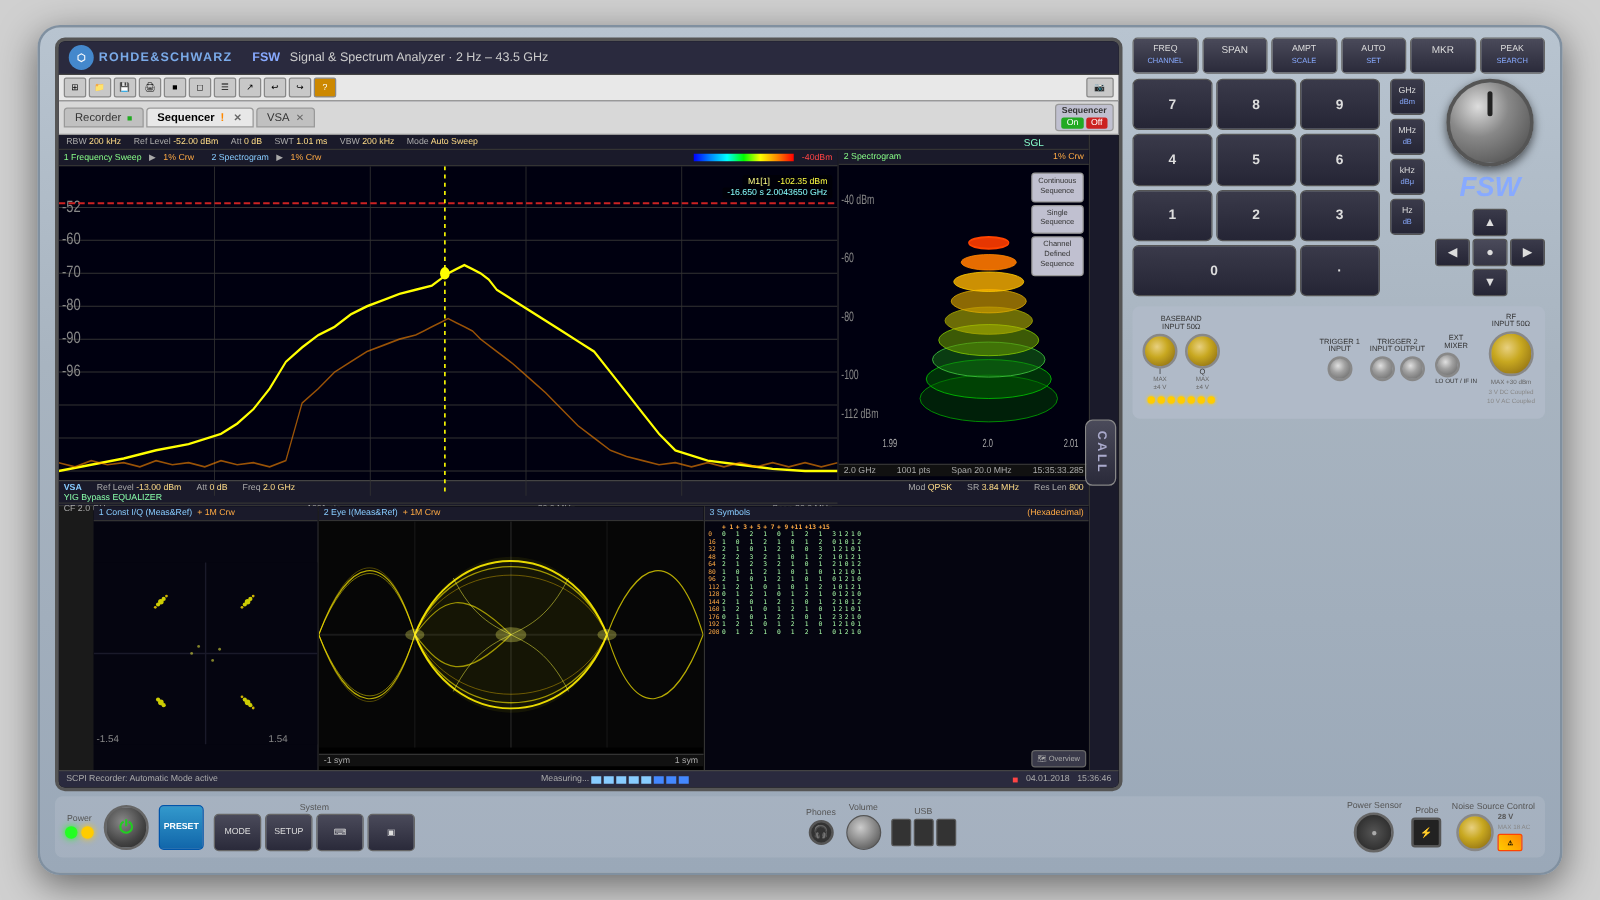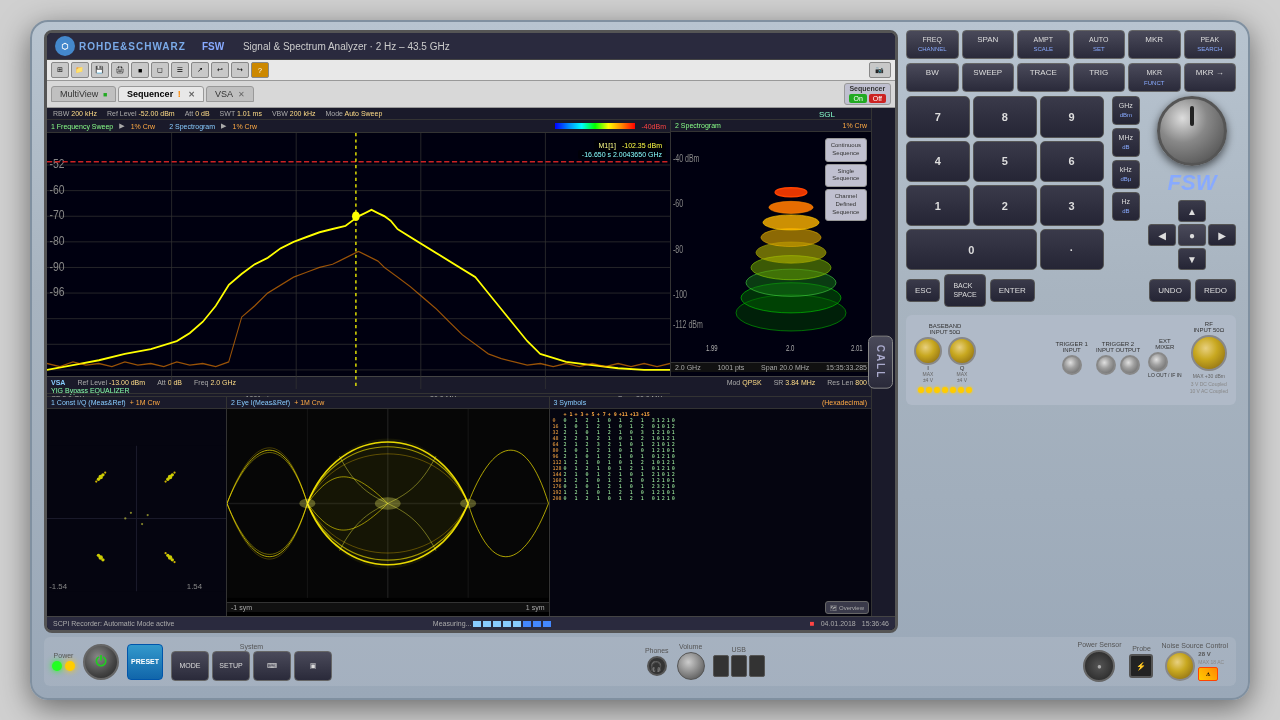--- a/index.html
+++ b/index.html
@@ -172,20 +172,21 @@
       width: 200px;
       position: relative;
       background: #000010;
     }
 
     
     .vsa-area {
       flex: 1;
       display: flex;
       background: #0a0a1a;
+      margin-left: 28px;
     }
 
     .vsa-panel {
       flex: 1;
       border-right: 1px solid #333;
       position: relative;
       background: #050510;
     }
 
     .vsa-header {
@@ -672,21 +673,21 @@
 
     <div class="screen-container">
 
       <div class="screen-header">
         <div class="brand-logo">
           <div class="logo-icon">⬡</div>
           <span class="brand-name">ROHDE&amp;SCHWARZ</span>
         </div>
         <span class="model-info">
           <b style="color:#88aaff">FSW</b>
-          <span style="color:#ccc; margin-left:16px">Signal &amp; Spectrum Analyzer · 2 Hz – 43.5 GHz</span>
+          <span style="color:#ccc; margin-left:5px">Signal &amp; Spectrum Analyzer · 2 Hz – 43.5 GHz</span>
         </span>
       </div>
 
       <div class="screen-toolbar">
         <div class="toolbar-btn">⊞</div>
         <div class="toolbar-btn">📁</div>
         <div class="toolbar-btn">💾</div>
         <div class="toolbar-btn">🖨</div>
         <div class="toolbar-btn">■</div>
         <div class="toolbar-btn">◻</div>
@@ -694,21 +695,21 @@
         <div class="toolbar-btn">↗</div>
         <div class="toolbar-btn">↩</div>
         <div class="toolbar-btn">↪</div>
         <div class="toolbar-btn" style="background:#cc8800;color:white">?</div>
         <div style="flex:1"></div>
         <div class="toolbar-btn" style="width:22px">📷</div>
       </div>
 
       <div class="tab-bar">
         <div class="tab">
-          <span>MultiView</span>
+          <span>Recorder</span>
           <span style="margin-left:2px;font-size:7px;color:#22aa22">■</span>
         </div>
         <div class="tab active">
           <span>Sequencer</span>
           <span style="color:#ff8800;margin:0 2px">!</span>
           <span class="tab-x">✕</span>
         </div>
         <div class="tab">
           <span>VSA</span>
           <span class="tab-x">✕</span>
@@ -1270,28 +1271,20 @@
 
       <div class="func-buttons">
         <div class="func-btn"><span style="font-size:7px; line-height:1.3;">FREQ<br><span class="sub">CHANNEL</span></span></div>
         <div class="func-btn" style="font-size:8px;">SPAN</div>
         <div class="func-btn"><span style="font-size:7px; line-height:1.3;">AMPT<br><span class="sub">SCALE</span></span></div>
         <div class="func-btn"><span style="font-size:7px; line-height:1.3;">AUTO<br><span class="sub">SET</span></span></div>
         <div class="func-btn" style="font-size:8px;">MKR</div>
         <div class="func-btn"><span style="font-size:7px; line-height:1.3;">PEAK<br><span class="sub">SEARCH</span></span></div>
       </div>
 
-      <div class="func-buttons2">
-        <div class="func-btn" style="font-size:8px;">BW</div>
-        <div class="func-btn" style="font-size:8px;">SWEEP</div>
-        <div class="func-btn" style="font-size:8px;">TRACE</div>
-        <div class="func-btn" style="font-size:8px;">TRIG</div>
-        <div class="func-btn"><span style="font-size:7px; line-height:1.3;">MKR<br><span class="sub">FUNCT</span></span></div>
-        <div class="func-btn" style="font-size:8px;">MKR →</div>
-      </div>
 
 
       <div class="keypad-area">
 
         <div style="display:flex; flex-direction:column; gap:3px; flex:1;">
 
           <div class="keypad">
             <div class="key-btn">7</div>
             <div class="key-btn">8</div>
             <div class="key-btn">9</div>
@@ -1324,28 +1317,20 @@
             <div class="arrow-btn">◀</div>
             <div class="arrow-btn center">●</div>
             <div class="arrow-btn">▶</div>
             <div></div>
             <div class="arrow-btn">▼</div>
             <div></div>
           </div>
         </div>
       </div>
 
-      <div class="bottom-row-btns">
-        <div class="esc-btn">ESC</div>
-        <div class="back-btn" style="font-size:7px; line-height:1.3;">BACK<br>SPACE</div>
-        <div class="enter-btn">ENTER</div>
-        <div style="flex:1"></div>
-        <div class="undo-btn">UNDO</div>
-        <div class="redo-btn">REDO</div>
-      </div>
 
       <div class="connectors-area">
         <div class="connector-row">
 
           <div class="connector-group">
             <div class="connector-label">BASEBAND<br>INPUT 50Ω</div>
             <div style="display:flex; gap:6px;">
               <div>
                 <div class="connector-port"></div>
                 <div style="font-size:6px; color:#333; text-align:center;">I</div>

